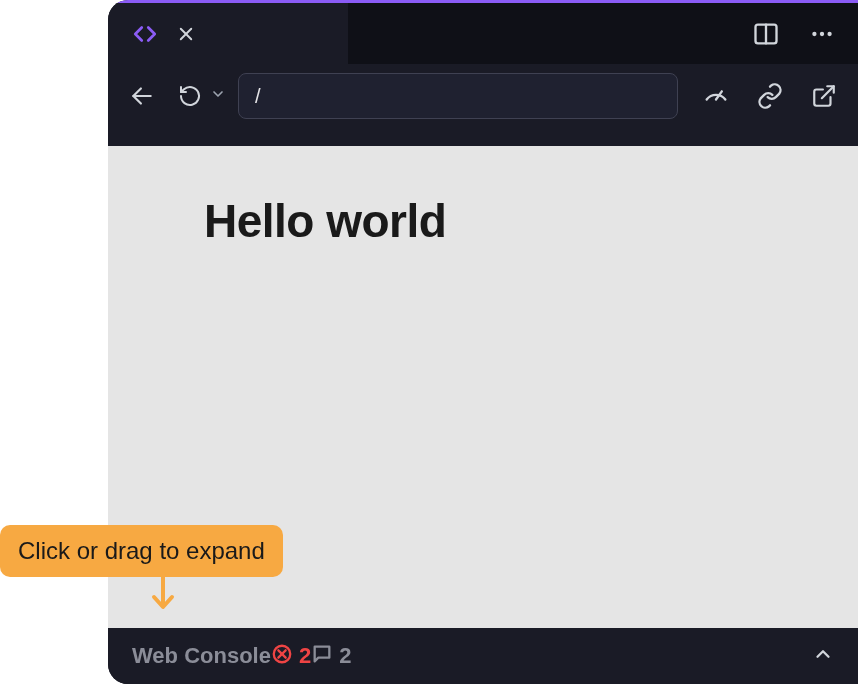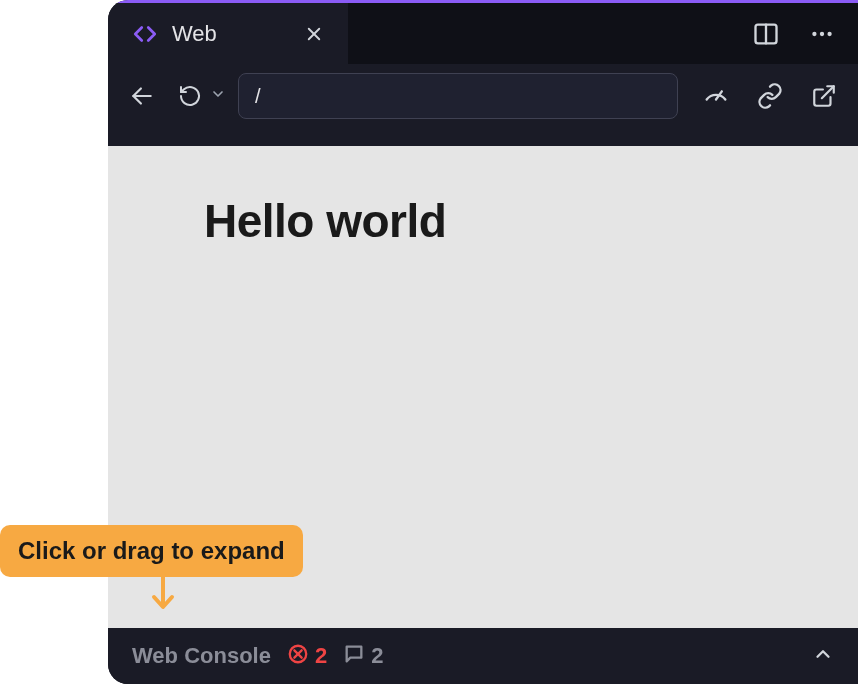--- a/index.html
+++ b/index.html
@@ -132,21 +132,20 @@
     .console-bar {
       position: absolute;
       bottom: 0;
       left: 0;
       right: 0;
       height: 56px;
       background: #1a1b26;
       display: flex;
       align-items: center;
       padding: 0 24px;
-      gap: 16px;
     }
     .console-label {
       color: #8b8d98;
       font-size: 22px;
       font-weight: 600;
     }
     .console-stat {
       display: flex;
       align-items: center;
       gap: 6px;
@@ -166,21 +165,21 @@
       display: flex;
       align-items: center;
     }
     .tooltip {
       position: absolute;
       left: 0;
       top: 525px;
       background: #f7a942;
       color: #1a1a1a;
       font-size: 24px;
-      font-weight: 700;
+      font-weight: 400;
       padding: 12px 18px;
       border-radius: 10px;
       z-index: 10;
     }
     .tooltip-arrow {
       position: absolute;
       left: 148px;
       top: 575px;
       z-index: 9;
     }
@@ -192,21 +191,20 @@
   <div class="accent-line"></div>
 
   <div class="tab-bar">
     <div class="tab">
       <span class="tab-icon">
         <svg width="26" height="26" viewBox="0 0 24 24" fill="none" stroke="#8b5cf6" stroke-width="2.5" stroke-linecap="round" stroke-linejoin="round">
           <polyline points="9 6 3 12 9 18"></polyline>
           <polyline points="15 6 21 12 15 18"></polyline>
         </svg>
       </span>
-      <span class="tab-title">Web</span>
       <span class="tab-close">
         <svg width="18" height="18" viewBox="0 0 24 24" fill="none" stroke="#d1d5db" stroke-width="2.5" stroke-linecap="round">
           <line x1="5" y1="5" x2="19" y2="19"></line>
           <line x1="19" y1="5" x2="5" y2="19"></line>
         </svg>
       </span>
     </div>
     <div class="tab-area-right">
       <span class="tool-btn">
         <svg width="28" height="28" viewBox="0 0 24 24" fill="none" stroke="#d1d5db" stroke-width="2" stroke-linecap="round" stroke-linejoin="round">

